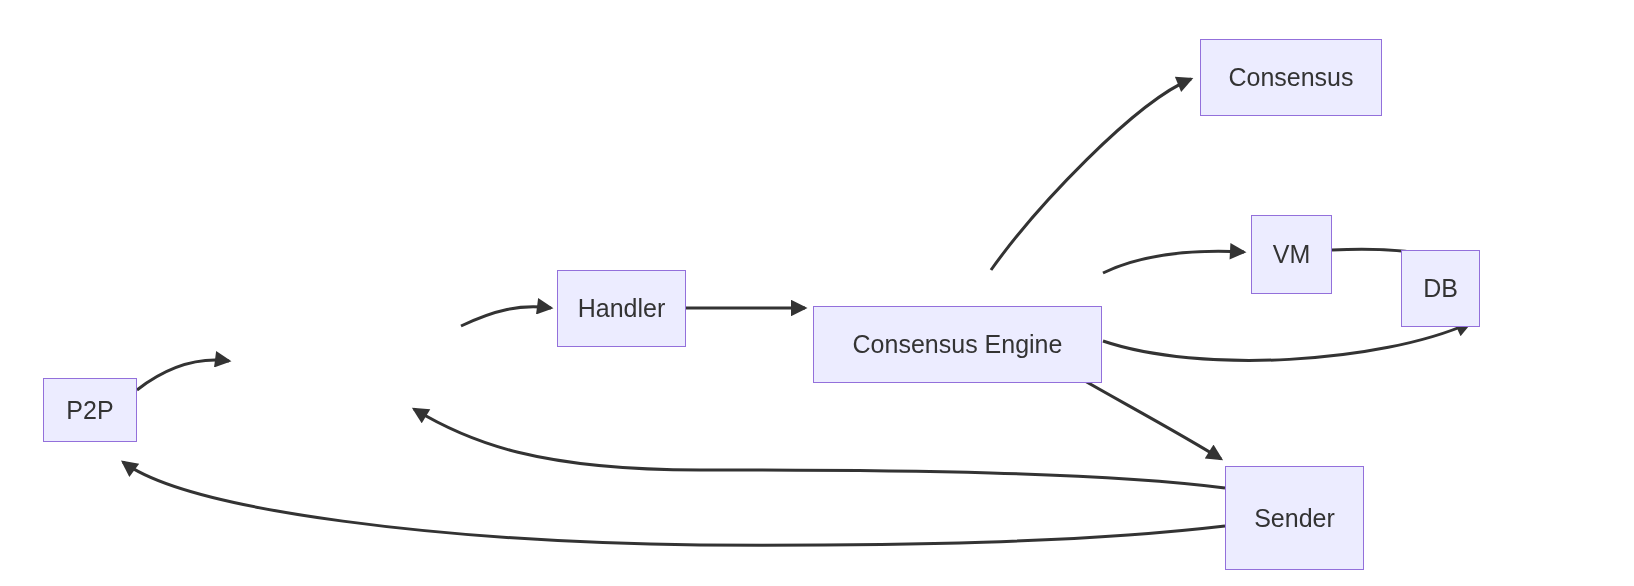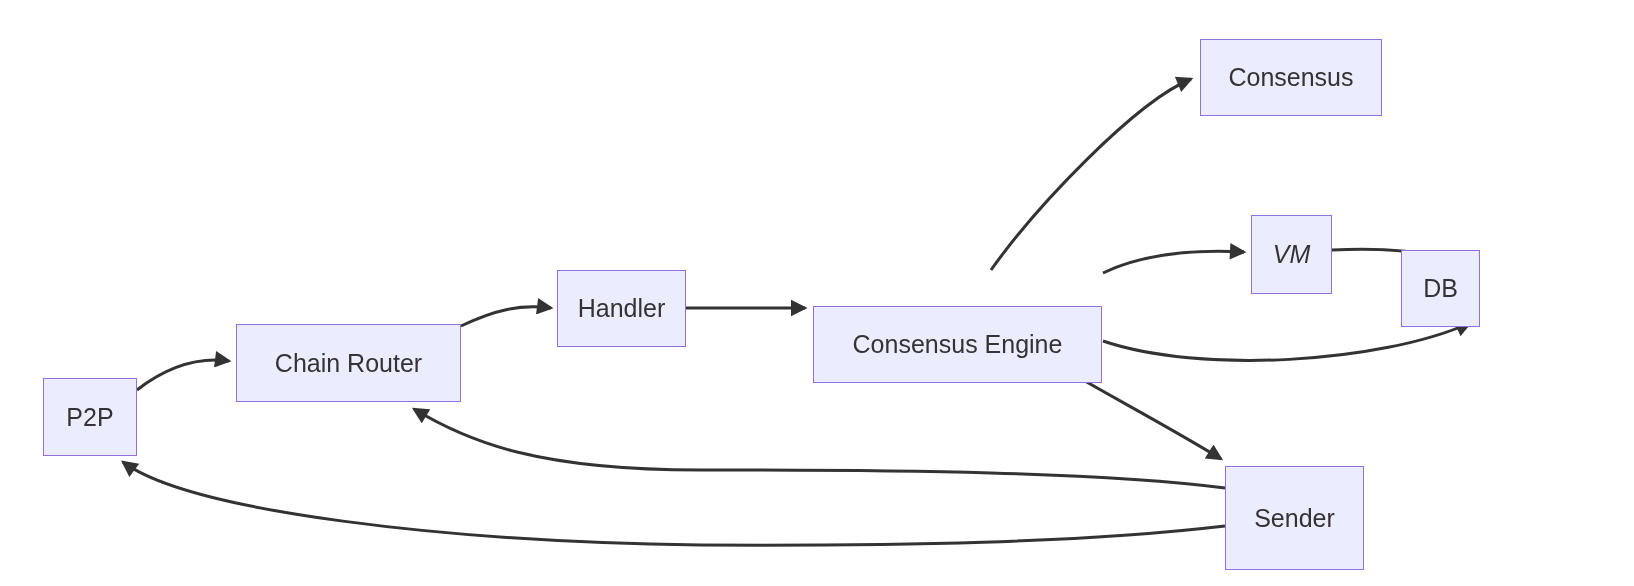--- a/index.html
+++ b/index.html
@@ -68,41 +68,38 @@
 
     <path class="edge" marker-end="url(#arrow)" d="M1103,341 C1200,374 1380,363 1470,323"></path>
 
     <path class="edge" marker-end="url(#arrow)" d="M1027,347 C1085,383 1170,427 1221,459"></path>
 
     <path class="edge" marker-end="url(#arrow)" d="M1225,488 C1100,472 900,470 700,470 C540,470 470,443 414,409"></path>
 
     <path class="edge" marker-end="url(#arrow)" d="M1225,526 C1080,543 900,546 700,545 C450,542 190,512 123,462"></path>
   </svg>
 
-  <div class="node" style="left:43px; top:378px; width:94px; height:78px;">
+  <div class="node" style="left:43px; top:378px; width:94px; height:64px;">
     <span>P2P</span>
   </div>
 
-  <div class="node" style="left:236px; top:324px; width:225px; height:78px;">
-    <span>Chain Router</span>
-  </div>
 
   <div class="node" style="left:557px; top:270px; width:129px; height:77px;text-align:center;">
     <span>Handler</span>
   </div>
 
   <div class="node" style="left:813px; top:270px; width:289px; height:77px;margin-top:36px;">
     <span>Consensus Engine</span>
   </div>
 
   <div class="node" style="left:1200px; top:39px; width:182px; height:77px;text-align:center;">
     <span>Consensus</span>
   </div>
 
-  <div class="node" style="left:1251px; top:215px; width:81px; height:79px;font-style:italic;">
+  <div class="node" style="left:1251px; top:215px; width:81px; height:79px;">
     <span>VM</span>
   </div>
 
   <div class="node" style="left:1401px; top:250px; width:79px; height:77px;">
     <span>DB</span>
   </div>
 
   <div class="node" style="left:1225px; top:466px; width:139px; height:104px;">
     <span>Sender</span>
   </div>

